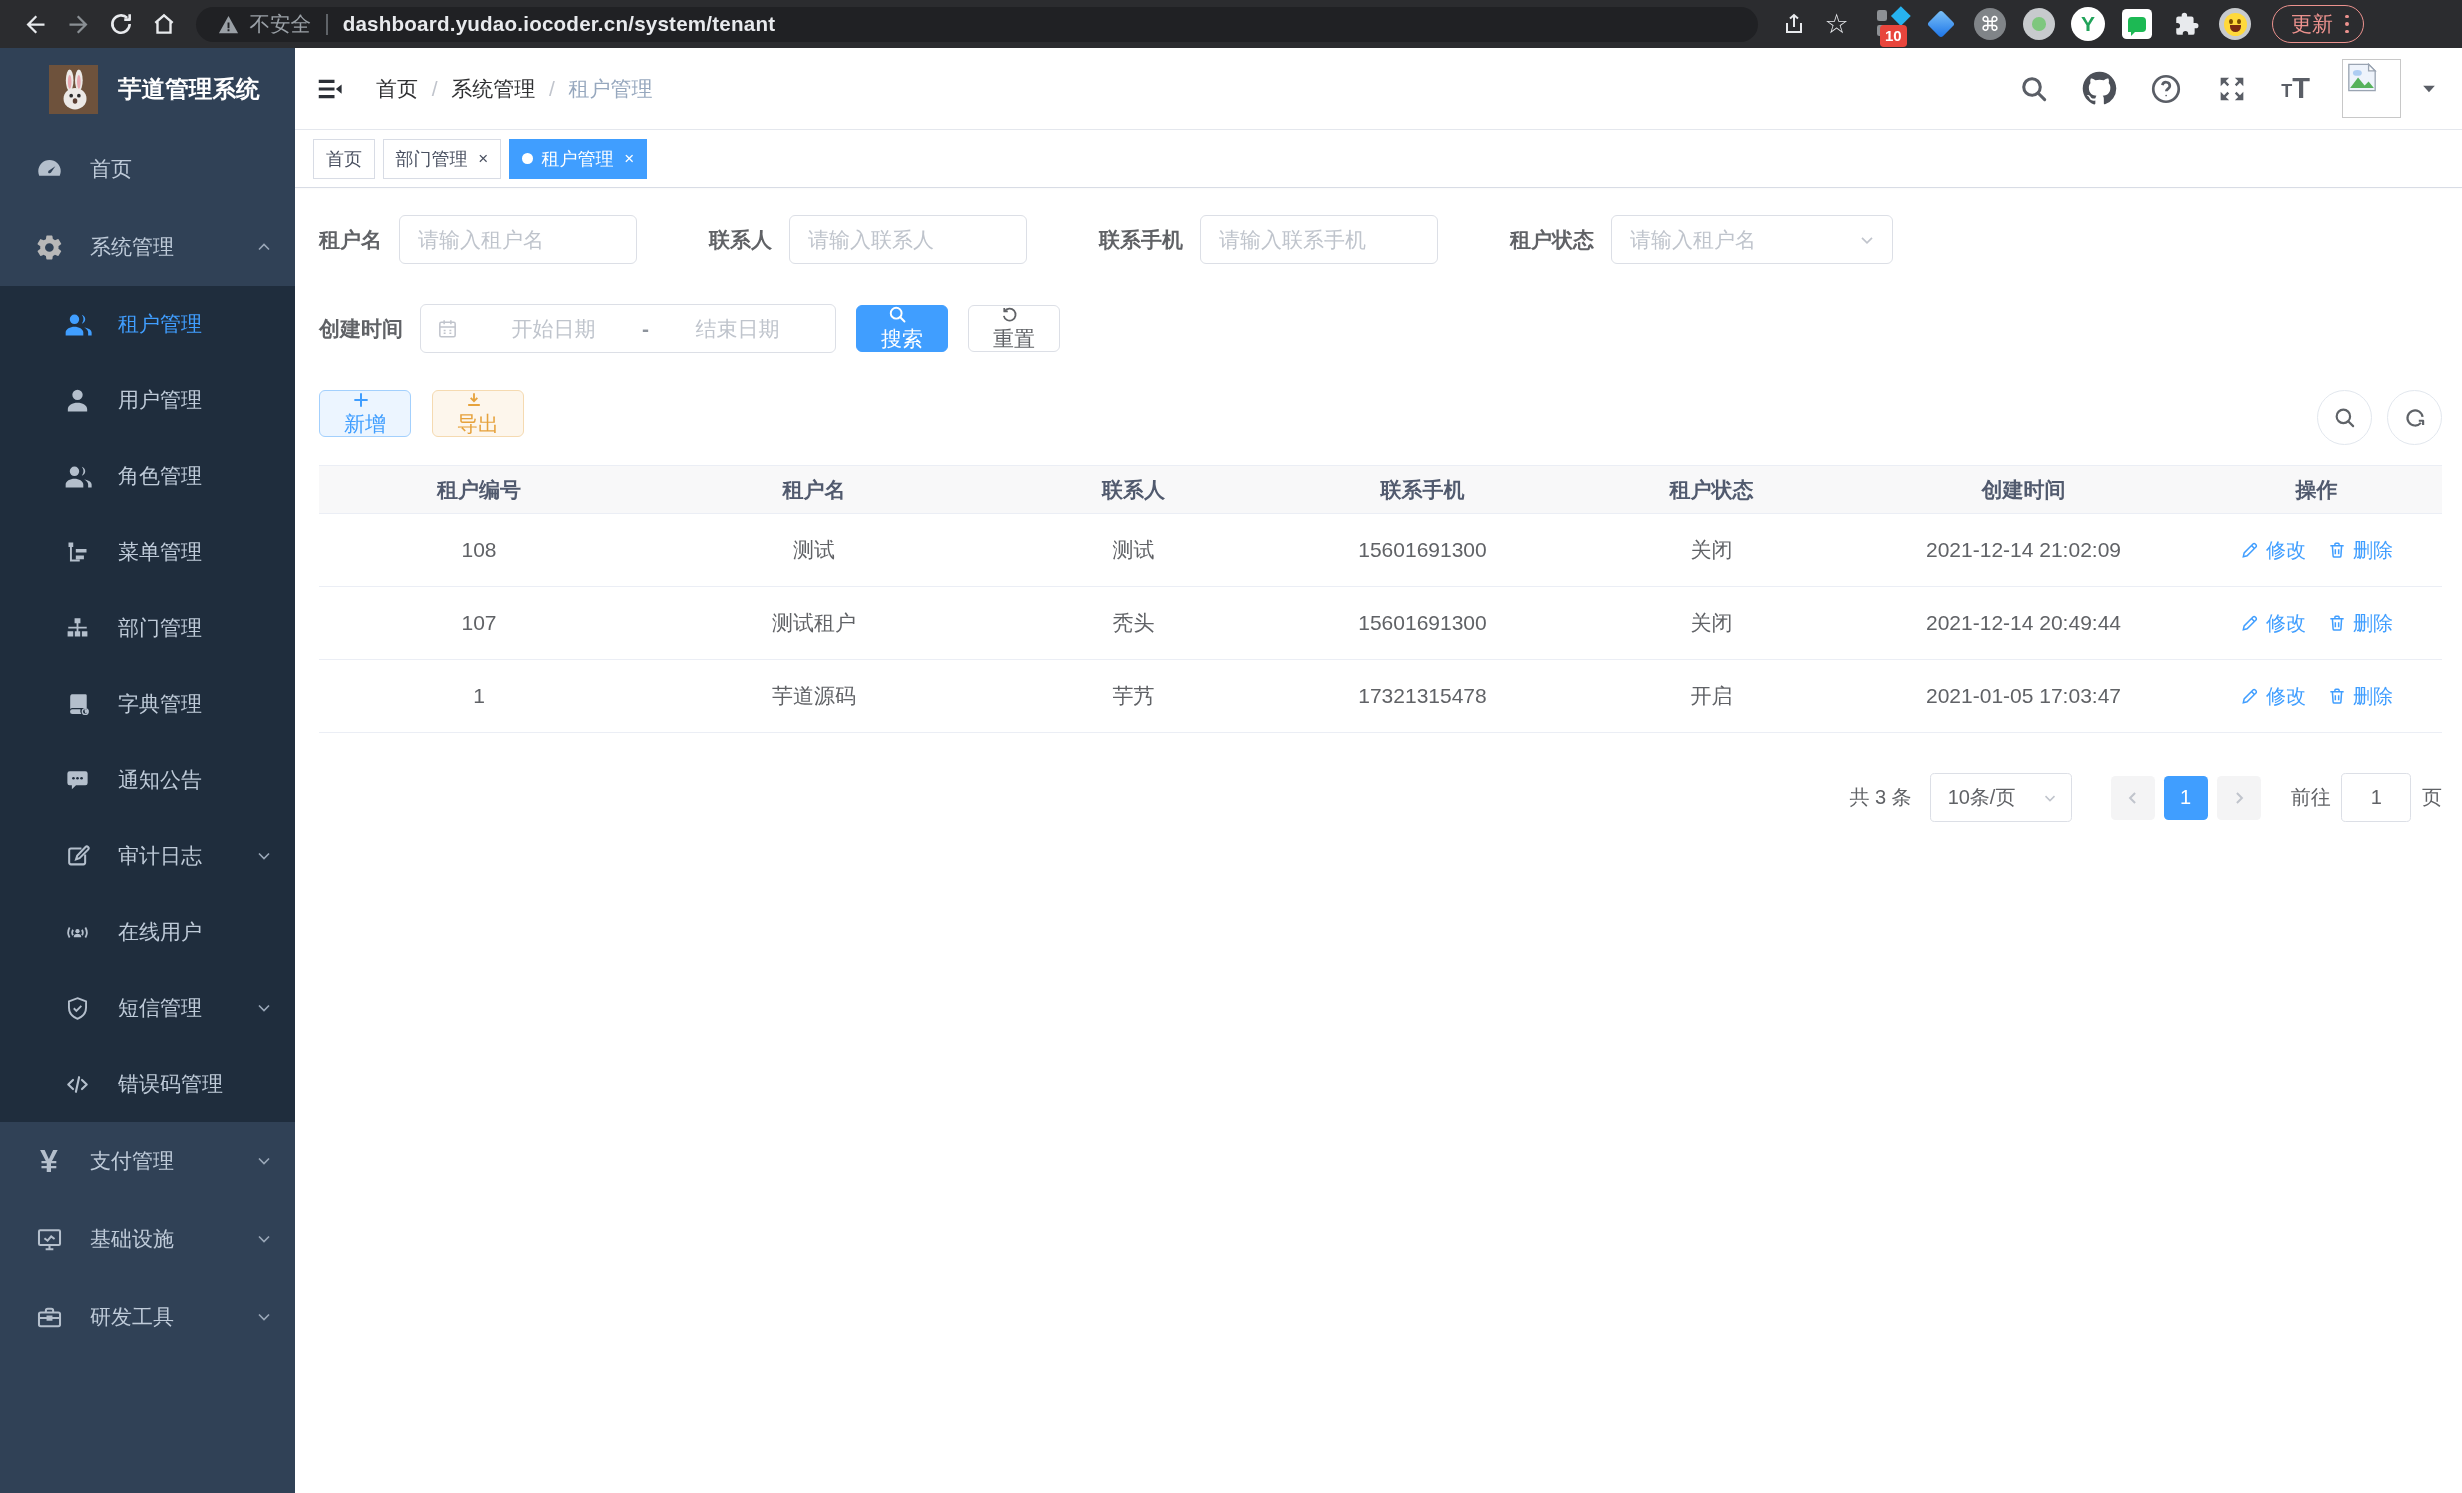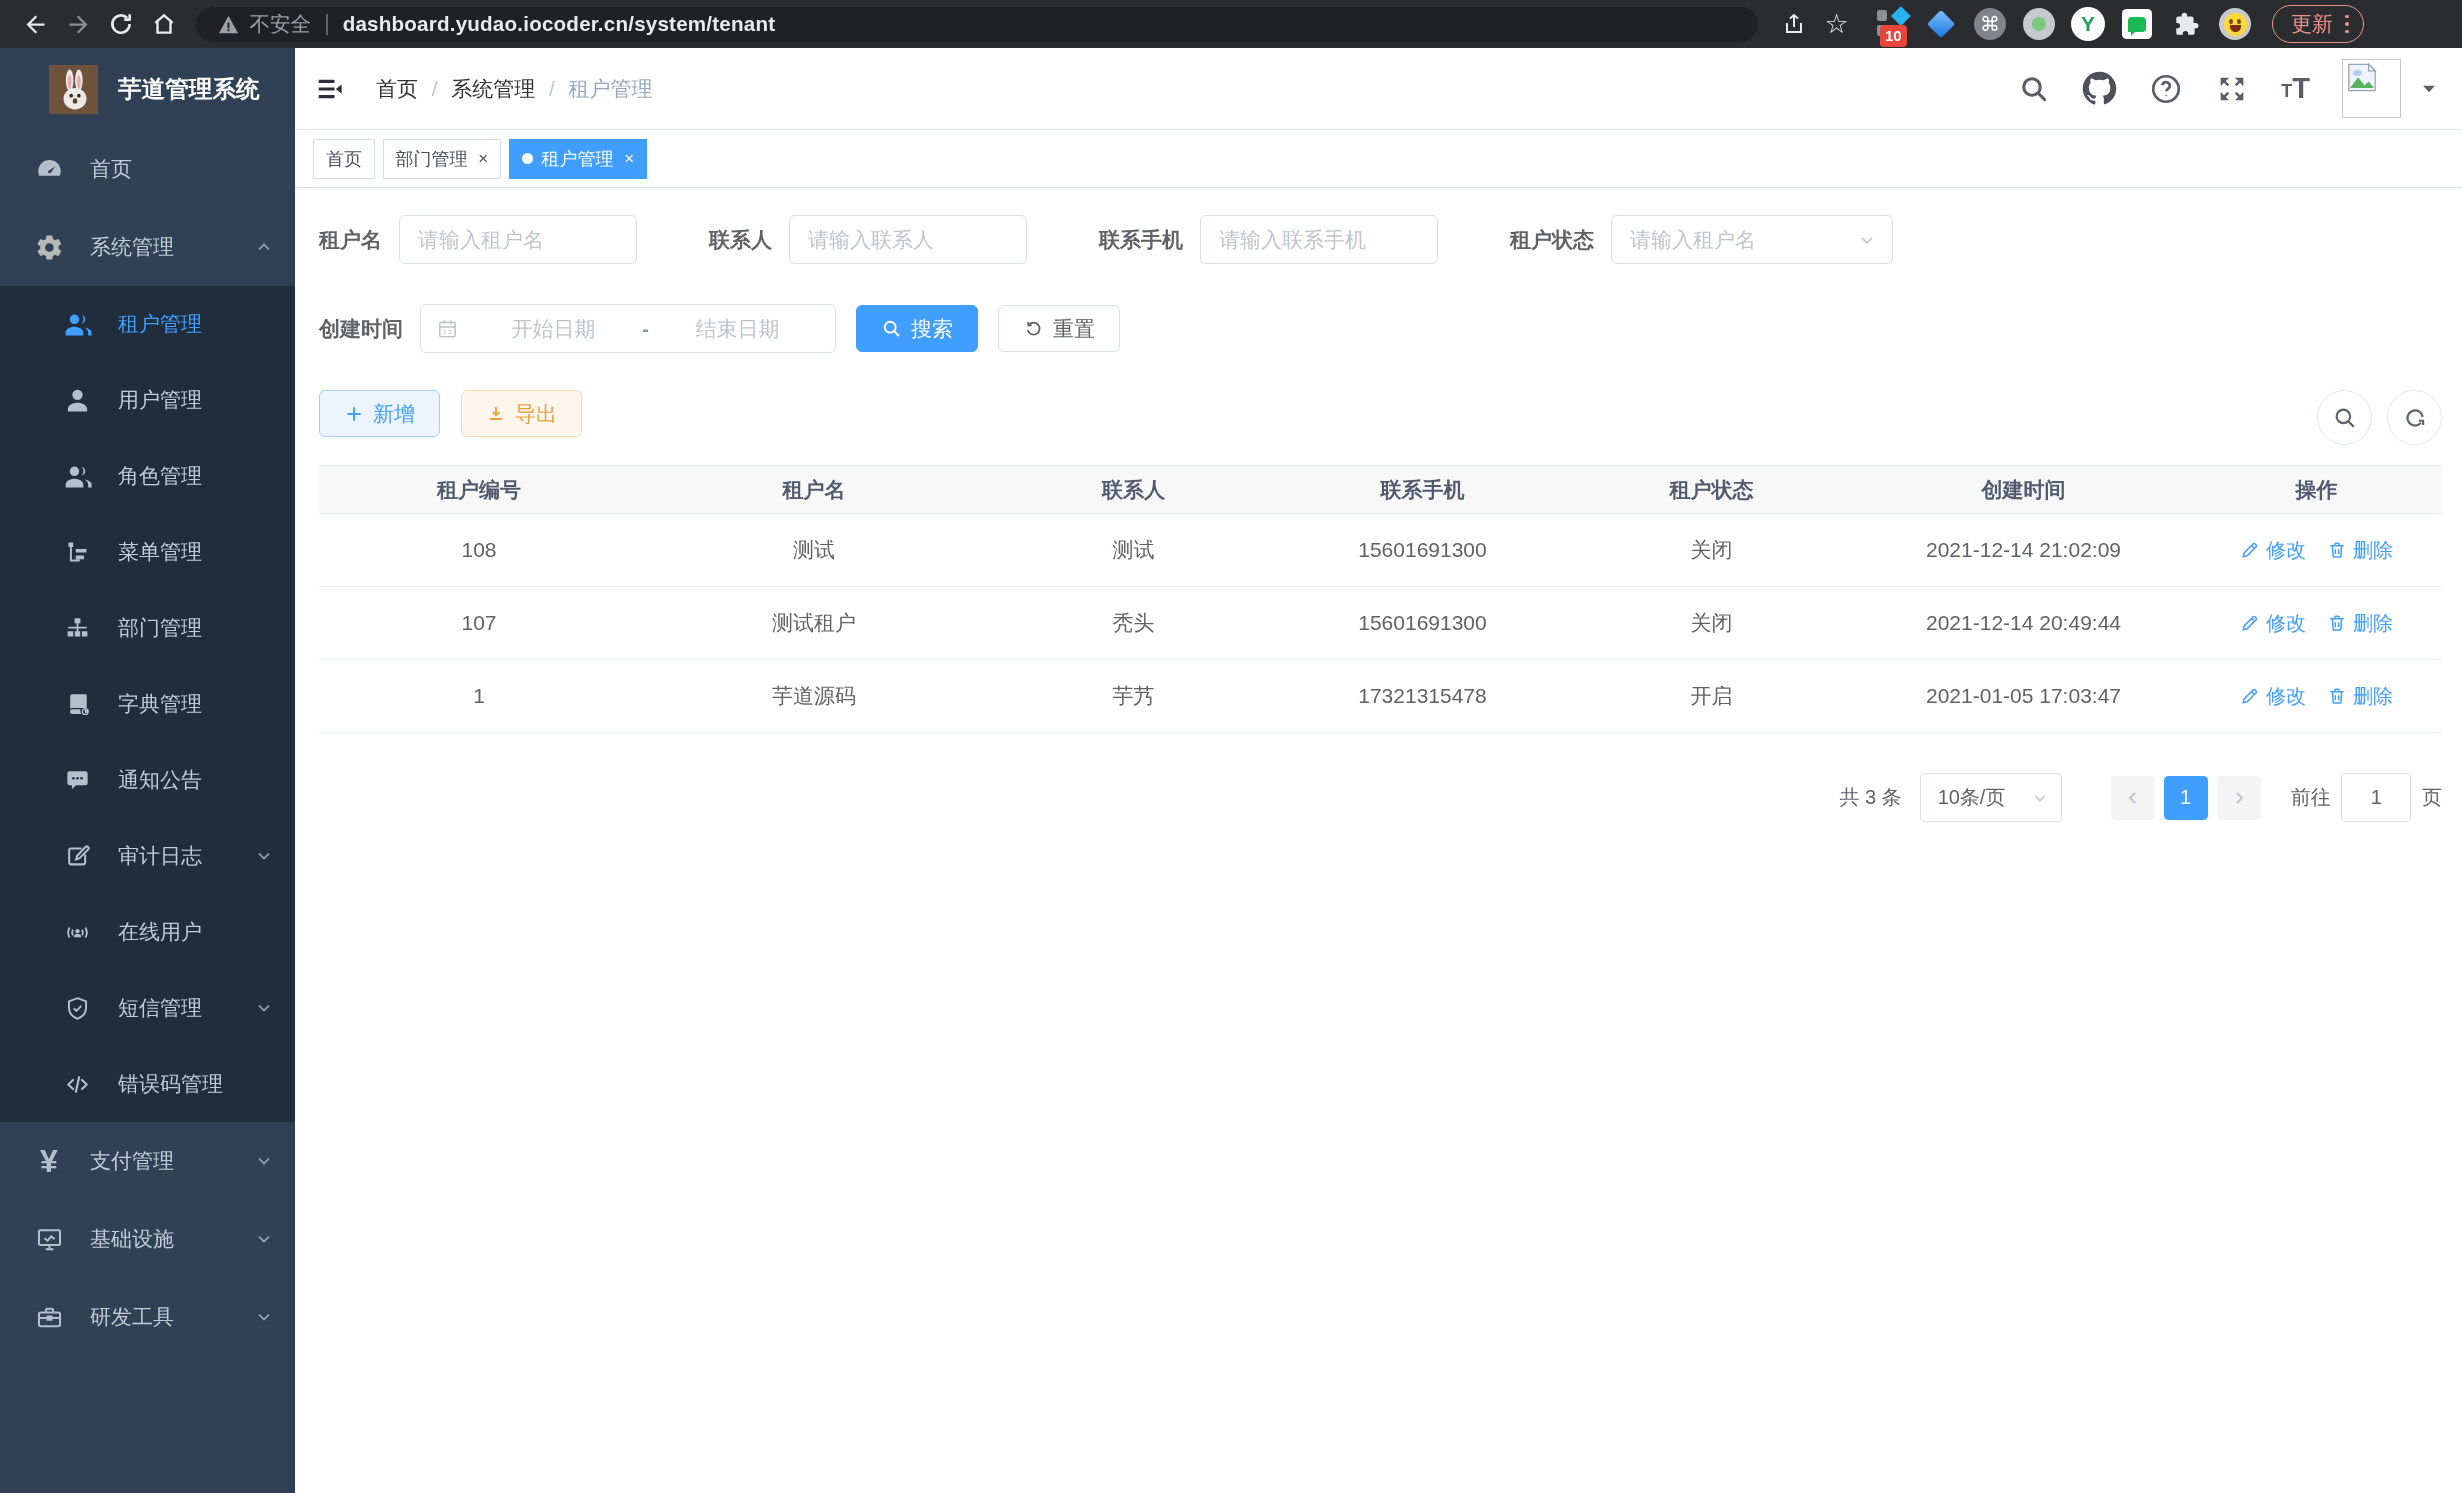--- a/index.html
+++ b/index.html
@@ -102,21 +102,21 @@
   .f-select { width:282px; height:49px; border:1.5px solid #dcdfe6; border-radius:6px; background:#fff;
     display:flex; align-items:center; padding:0 15px 0 18px; }
   .f-select .sel-text { font-size:21px; color:#bfc4cc; flex:1; }
   .sel-caret { color:#c0c4cc; }
   .date-range { width:416px; height:49px; border:1.5px solid #dcdfe6; border-radius:6px; display:flex; align-items:center; padding:0 15px; }
   .date-range .cal-icon { color:#c0c4cc; margin-right:12px; }
   .date-ph { font-size:21px; color:#bfc4cc; flex:1; text-align:center; }
   .date-sep { font-size:21px; color:#8d939c; margin:0 6px; font-weight:700; }
 
   .btn { height:47px; border-radius:6px; display:inline-flex; align-items:center; justify-content:center;
-    font-size:21px; padding:0 24px; cursor:pointer; border:1.5px solid transparent; }
+    font-size:21px; padding:0 24px; cursor:pointer; border:1.5px solid transparent;flex-direction:column; }
   .btn .b-icon { margin-right:9px; display:flex; }
   .btn-primary { background:#409eff; border-color:#409eff; color:#fff; margin-left:20px; }
   .btn-plain { background:#fff; border-color:#dcdfe6; color:#606266; margin-left:20px; }
   .btn-blue-plain { background:#ecf5ff; border-color:#a3d0fd; color:#409eff; }
   .btn-warn-plain { background:#fdf6ec; border-color:#f5dab1; color:#e6a23c; margin-left:21px; }
 
   .toolbar-row { margin-top:37px; display:flex; }
   .toolbar-right { margin-left:auto; display:flex; align-items:center; gap:15px; }
   .circle-btn { width:55px; height:55px; border-radius:50%; border:1.5px solid #e2e7ee; background:#fff;
     display:flex; align-items:center; justify-content:center; color:#5f6368; }
@@ -127,21 +127,21 @@
   .t-head { background:#f8f8f9; border-top:0.8px solid #ebeef5; border-bottom:0.8px solid #ebeef5; height:49px; }
   .t-head .t-cell { font-size:21px; font-weight:700; color:#515a6e; }
   .t-body-row { height:73px; border-bottom:0.8px solid #ebeef5; }
   .t-cell { text-align:center; font-size:21px; color:#606266; }
   .op-cell { display:flex; align-items:center; justify-content:center; gap:21px; }
   .op-link { display:inline-flex; align-items:center; color:#409eff; font-size:20px; cursor:pointer; gap:6px; }
 
   
   .pagination { margin-top:40px; display:flex; align-items:center; justify-content:flex-end; font-size:20px; color:#606266; }
   .pg-total { margin-right:18px; }
-  .pg-size { width:142px; height:49px; border:1.5px solid #dcdfe6; border-radius:4.6px; display:flex; align-items:center; padding:0 12px 0 17px; margin-right:40px; }
+  .pg-size { width:142px; height:49px; border:1.5px solid #dcdfe6; border-radius:4.6px; display:flex; align-items:center; padding:0 12px 0 17px; margin-right:30px; }
   .pg-size .sel-text { flex:1; font-size:20px; color:#606266; }
   .pg-btn { width:44px; height:44px; border-radius:4.6px; background:#f4f4f5; color:#c0c4cc; display:flex; align-items:center; justify-content:center; margin-left:9px; }
   .pg-page { width:44px; height:44px; border-radius:4.6px; background:#409eff; color:#fff; display:flex; align-items:center; justify-content:center; margin-left:9px; font-size:20px; }
   .pg-goto { margin-left:30px; }
   .pg-input { width:70px; height:49px; border:1.5px solid #dcdfe6; border-radius:4.6px; text-align:center; font-size:20px; color:#606266; margin:0 10.7px; outline:none; font-family:inherit; }
 </style>
 </head>
 <body>
 
 <div class="page">

